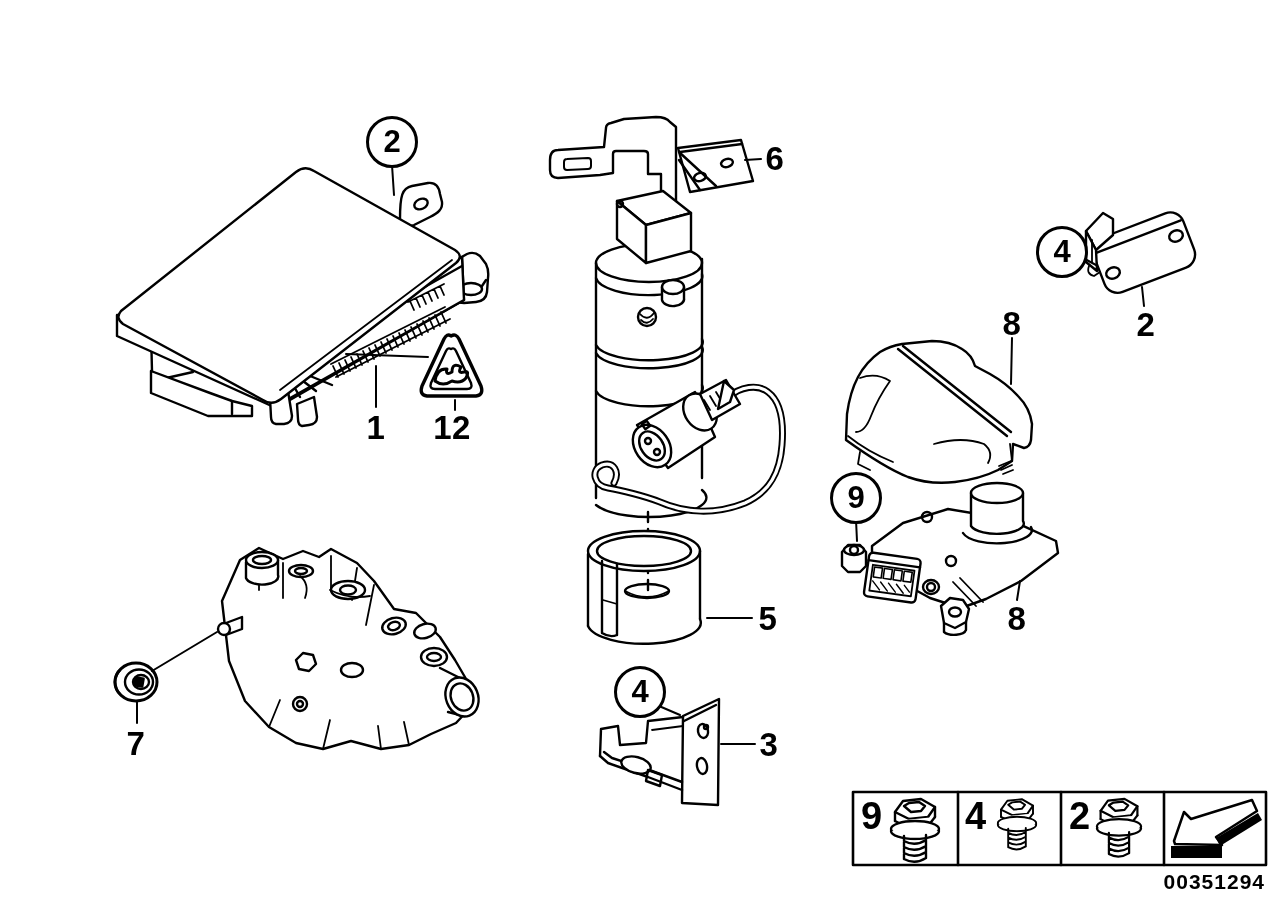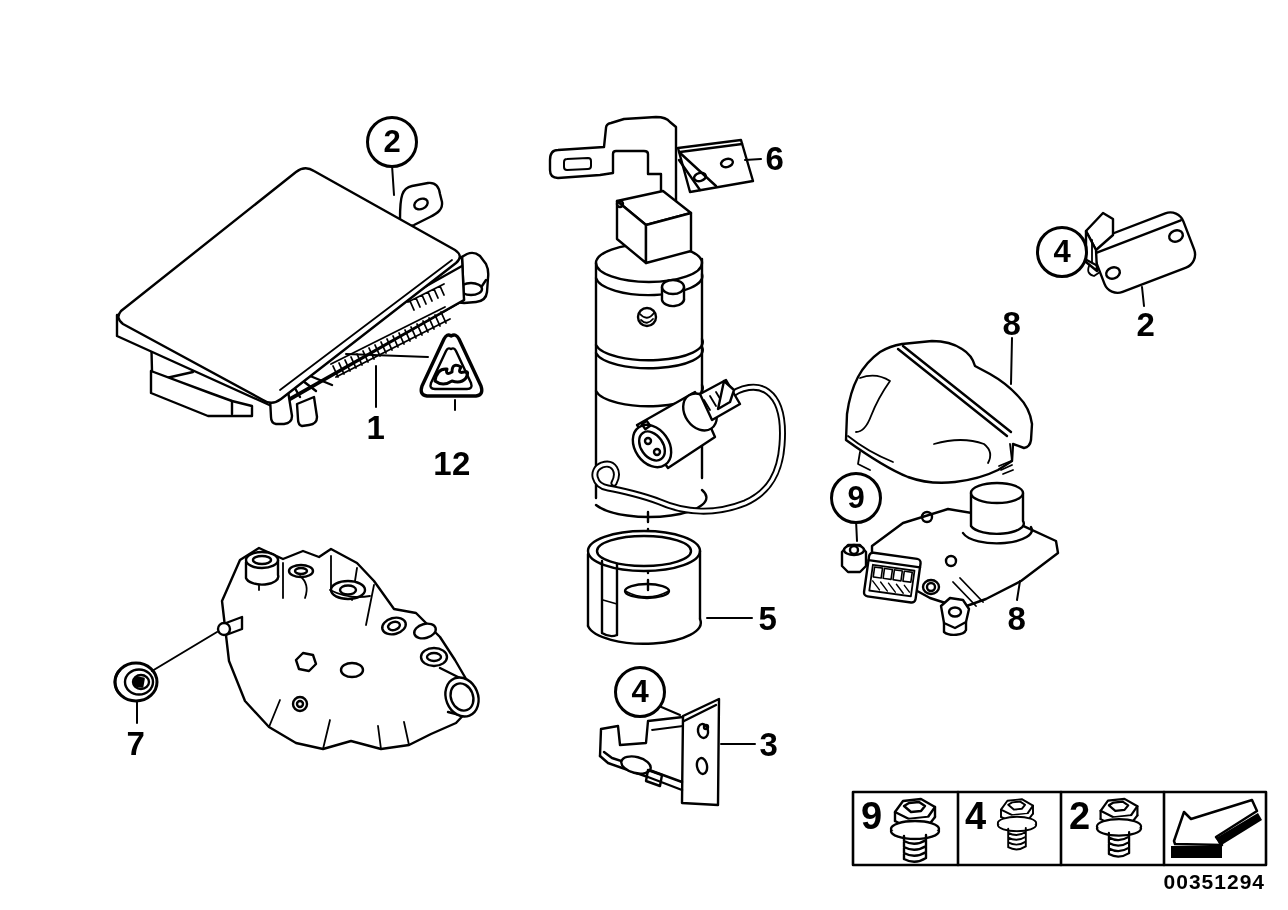--- a/index.html
+++ b/index.html
@@ -285,21 +285,21 @@
     </div>
 <div class="callout" style="left:768px;top:602px;">5</div>
 <div class="callout" style="left:775px;top:142px;">6</div>
 <div class="callout" style="left:136px;top:727px;">7</div>
 <div class="callout" style="left:1017px;top:602px;">8</div>
 <div class="ccircle" style="left:856px;top:498px;">
       <span>9</span>
     </div>
 <div class="callout" style="left:1012px;top:307px;">8</div>
 <div class="callout" style="left:1146px;top:308px;">2</div>
-<div class="callout" style="left:452px;top:411px;margin-top:36px;">12</div>
+<div class="callout" style="left:452px;top:411px;">12</div>
 
 <div class="tnum" style="left:861px;top:797px;">9</div>
 <div class="tnum" style="left:965px;top:797px;">4</div>
 <div class="tnum" style="left:1069px;top:797px;">2</div>
 
 <div class="docnum" style="left:1265px;top:871px;">00351294</div>
 
 </div>
 
 </body></html>

